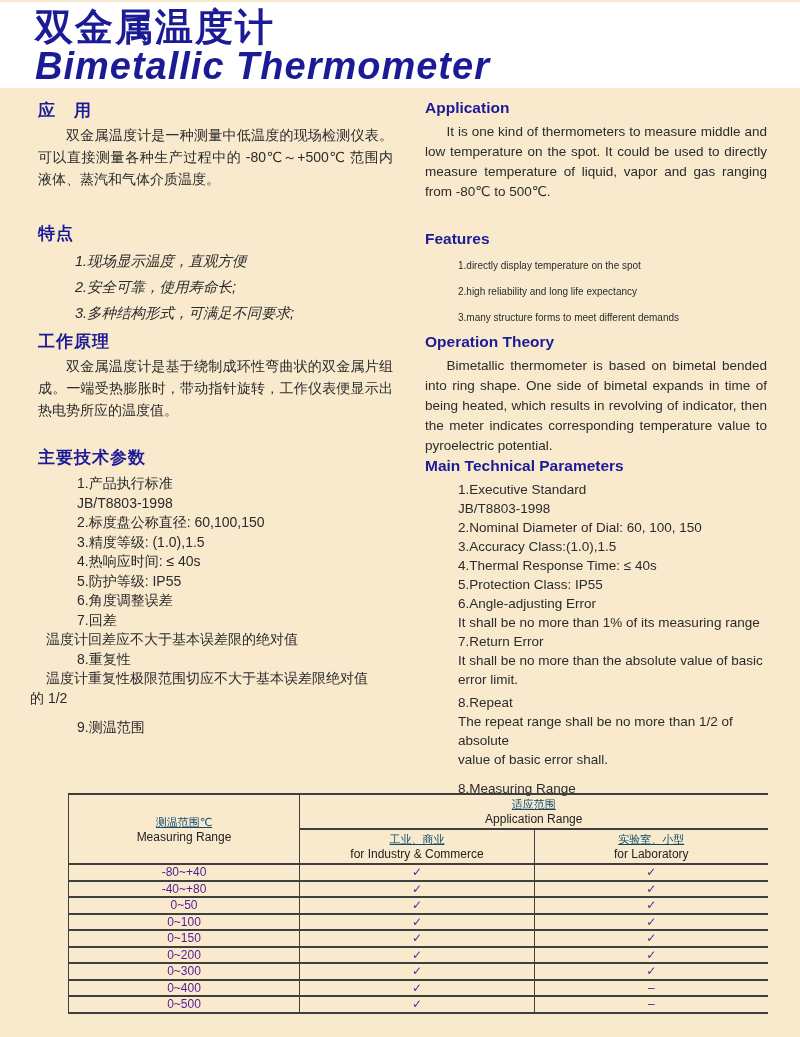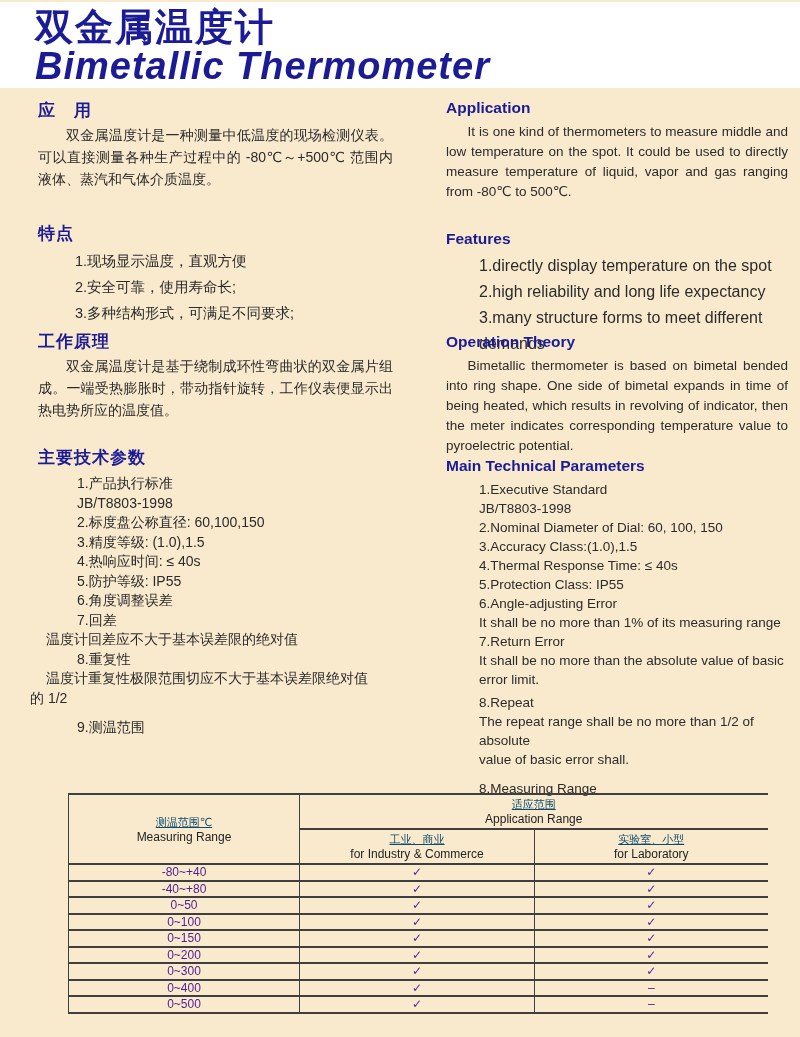--- a/index.html
+++ b/index.html
@@ -14,31 +14,31 @@
   .title-en { position:absolute; left:35px; top:43px; font-size:38px; font-weight:bold; font-style:italic; color:#1b1b96; letter-spacing:1px; }
 
   .sec { position:absolute; }
   .h-zh { font-size:17px; font-weight:bold; color:#1b1b96; letter-spacing:1px; }
   .h-en { font-size:15.5px; font-weight:bold; color:#1b1b96; }
 
   
   .lcol { left:30px; width:364px; }
   .l-head { margin-left:8px; }
   .l-para { margin-left:8px; width:355px; font-size:14px; line-height:22px; text-align:justify; text-indent:2em; }
-  .l-feat { margin-left:45px; font-size:14.5px; line-height:26px; }
+  .l-feat { margin-left:45px; font-size:14.5px; line-height:26px;font-style:italic; }
   .l-pline { font-size:14px; line-height:19.5px; }
   .l-pline.n { margin-left:47px; }
   .l-pline.d { margin-left:16px; }
   .l-pline.h { margin-left:0; }
   .gap { margin-top:10px; }
 
   
-  .rcol { left:446px; width:345px; }
+  .rcol { left:425px; width:345px; }
   .r-para { width:342px; font-size:13.5px; line-height:20px; text-align:justify; text-indent:1.6em; }
-  .r-feat { margin-left:33px; font-size:16px; line-height:26px; }
+  .r-feat { margin-left:33px; font-size:10px; line-height:26px; }
   .r-pline { margin-left:33px; font-size:13.5px; line-height:19px; }
   .gap-s { margin-top:4px; }
 
   
   table.rangetbl {
     position:absolute; left:68px; top:793px; width:699px;
     border-collapse:collapse; table-layout:fixed;
   }
   .rangetbl td {
     border-top:2px solid #3f3f3f; border-bottom:2px solid #3f3f3f;

